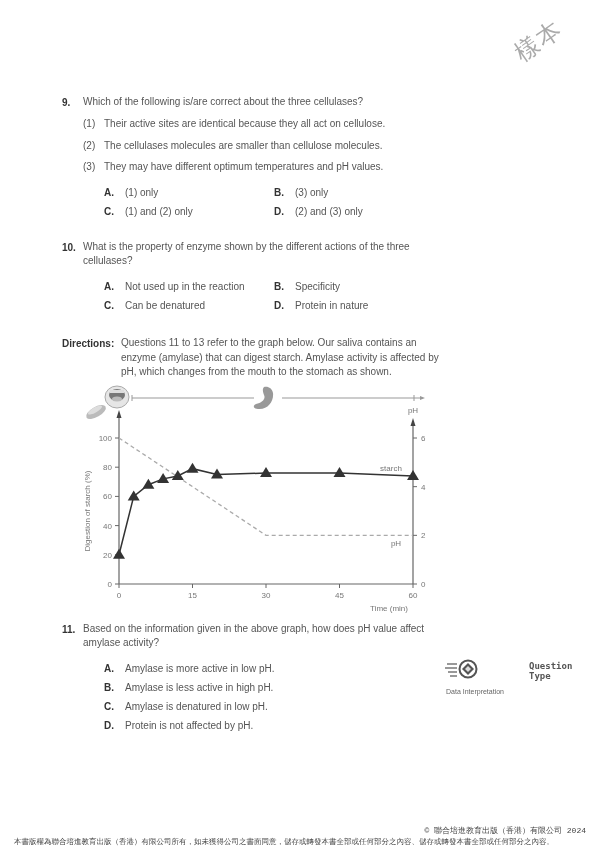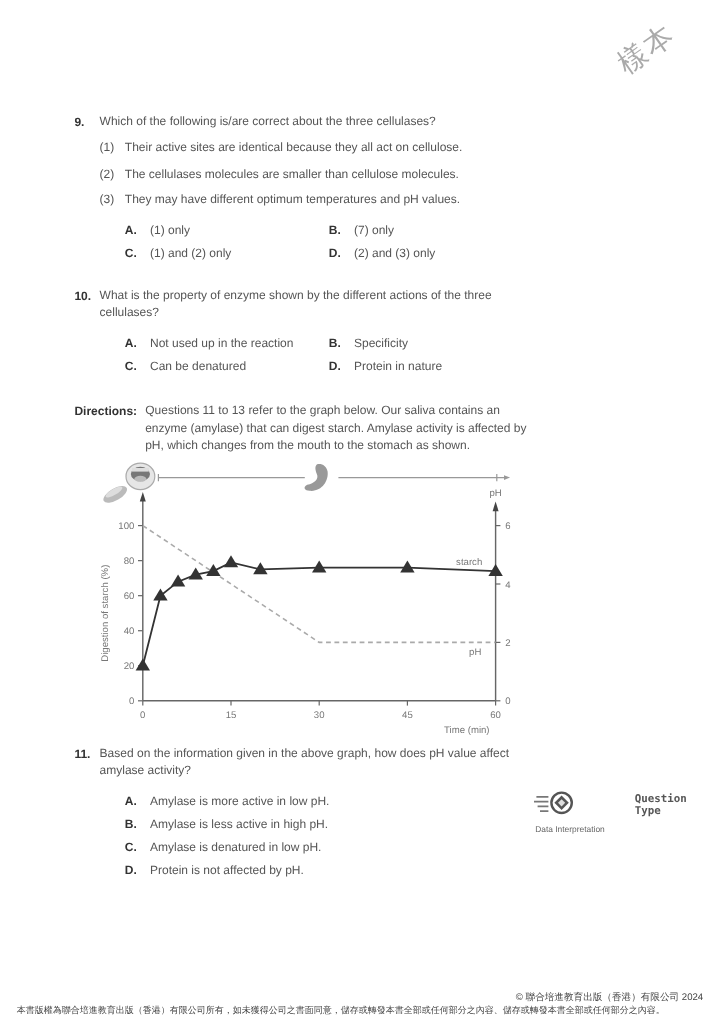--- a/index.html
+++ b/index.html
@@ -6,21 +6,21 @@
   body { width:600px; height:849px; background:#ffffff; position:relative; overflow:hidden;
          font-family:"Liberation Sans", sans-serif; color:#555; font-size:10px; }
   .abs { position:absolute; }
   .qnum { position:absolute; font-weight:bold; color:#333; font-size:10px; }
   .qtext { position:absolute; font-size:10px; color:#555; line-height:15px; }
   .opt-letter { position:absolute; font-weight:bold; color:#333; font-size:10px; }
   .opt-text { position:absolute; font-size:10px; color:#555; }
   .stamp { position:absolute; left:520px; top:20px; width:60px; height:60px; color:#aaa;
            font-family:"DejaVu Serif", serif; font-size:24px; transform:rotate(-35deg);
            letter-spacing:2px; }
-  .footer { position:absolute; font-family:Liberation Sans, sans-serif; color:#444; font-size:7.5px; white-space:nowrap; }
+  .footer { position:absolute; font-family:Liberation Mono, monospace; color:#444; font-size:7.5px; white-space:nowrap; }
   svg text { font-family:"Liberation Sans", sans-serif; }
   .qtype-title { position:absolute; font-family:"DejaVu Sans Mono", monospace; font-weight:bold; font-size:9px; color:#555; line-height:10px;padding-left:48px; }
   .qtype-sub { position:absolute; font-size:7px; color:#666; }
 </style>
 </head>
 <body>
 
 <div class="stamp">樣本</div>
 
 <div>
@@ -33,21 +33,21 @@
   <span class="qtext" style="left:104px; top:138px;">The cellulases molecules are smaller than cellulose molecules.</span>
   <span class="qtext" style="left:83px; top:159px;">(3)</span>
   <span class="qtext" style="left:104px; top:159px;">They may have different optimum temperatures and pH values.</span>
 
   <div>
     <span class="opt-letter" style="left:104px; top:187px;">A.</span>
     <span class="opt-text" style="left:125px; top:187px;">(1) only</span>
   </div>
   <div>
     <span class="opt-letter" style="left:274px; top:187px;">B.</span>
-    <span class="opt-text" style="left:295px; top:187px;">(7) only</span>
+    <span class="opt-text" style="left:295px; top:187px;">(3) only</span>
   </div>
   <div>
     <span class="opt-letter" style="left:104px; top:206px;">C.</span>
     <span class="opt-text" style="left:125px; top:206px;">(1) and (2) only</span>
   </div>
   <div>
     <span class="opt-letter" style="left:274px; top:206px;">D.</span>
     <span class="opt-text" style="left:295px; top:206px;">(2) and (3) only</span>
   </div>
 </div>

